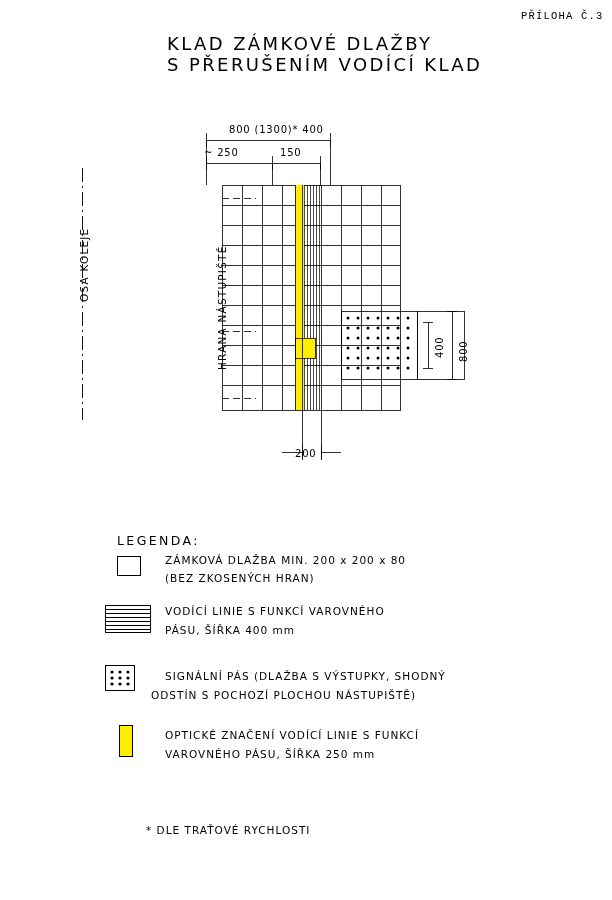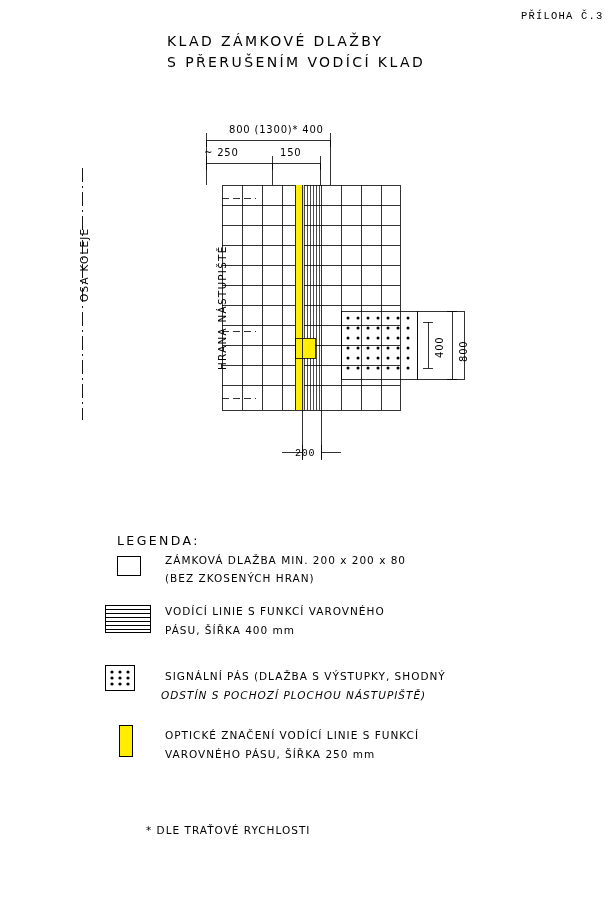--- a/index.html
+++ b/index.html
@@ -6,21 +6,21 @@
   body{
     width:612px;height:900px;
     background:#ffffff;
     font-family:"DejaVu Sans","Liberation Sans",sans-serif;
     color:#000;
     position:relative;
     overflow:hidden;
   }
   .abs{position:absolute;}
   .lbl{font-size:10.5px;letter-spacing:1.2px;white-space:nowrap;}
-  .ttl{font-size:14px;letter-spacing:2.4px;white-space:nowrap;}
+  .ttl{font-size:18px;letter-spacing:2.4px;white-space:nowrap;}
   .dim{font-size:10px;letter-spacing:0.8px;white-space:nowrap;}
   .leg{font-size:10.5px;letter-spacing:1.0px;white-space:nowrap;}
   .vert{transform:rotate(-90deg);transform-origin:0 0;}
   svg{display:block;}
 </style>
 </head>
 <body>
 
 <div class="abs lbl" style="left:521px;top:10px;font-family:Liberation Mono, monospace;">PŘÍLOHA Č.3</div>
 
@@ -173,21 +173,21 @@
           <circle cx="398" cy="368" r="1.5"></circle>
           <circle cx="408" cy="368" r="1.5"></circle>
     </g>
   </g>
 </svg>
 </div>
 
 <div class="abs dim" style="left:229px;top:124px;">800 (1300)* 400</div>
 <div class="abs dim" style="left:204px;top:147px;">~ 250</div>
 <div class="abs dim" style="left:280px;top:147px;">150</div>
-<div class="abs dim" style="left:295px;top:448px;font-family:Liberation Mono, monospace;">200</div>
+<div class="abs dim" style="left:295px;top:448px;">200</div>
 
 <div class="abs dim vert" style="left:434px;top:358px;">400</div>
 <div class="abs dim vert" style="left:458px;top:362px;">800</div>
 
 <div class="abs lbl vert" style="left:78px;top:302px;">OSA KOLEJE</div>
 <div class="abs lbl vert" style="left:216px;top:370px;">HRANA NÁSTUPIŠTĚ</div>
 
 <div class="abs ttl" style="left:117px;top:509px;font-size:12.5px;margin-top:24px;">LEGENDA:</div>
 
 <div class="abs" style="left:117px;top:556px;">
@@ -224,21 +224,21 @@
       <circle cx="7" cy="13" r="1.6"></circle>
         <circle cx="15" cy="13" r="1.6"></circle>
         <circle cx="23" cy="13" r="1.6"></circle>
       <circle cx="7" cy="19" r="1.6"></circle>
         <circle cx="15" cy="19" r="1.6"></circle>
         <circle cx="23" cy="19" r="1.6"></circle>
     </g>
   </svg>
 </div>
 <div class="abs leg" style="left:165px;top:670px;">SIGNÁLNÍ PÁS (DLAŽBA S VÝSTUPKY, SHODNÝ</div>
-<div class="abs leg" style="left:161px;top:689px;font-style:italic;">ODSTÍN S POCHOZÍ PLOCHOU NÁSTUPIŠTĚ)</div>
+<div class="abs leg" style="left:151px;top:689px;">ODSTÍN S POCHOZÍ PLOCHOU NÁSTUPIŠTĚ)</div>
 
 <div class="abs" style="left:119px;top:725px;">
   <svg width="14" height="32">
       <rect x="0.5" y="0.5" width="13" height="31" fill="#ffee00" stroke="#000" stroke-width="1"></rect>
     </svg>
 </div>
 <div class="abs leg" style="left:165px;top:729px;">OPTICKÉ ZNAČENÍ VODÍCÍ LINIE S FUNKCÍ</div>
 <div class="abs leg" style="left:165px;top:748px;">VAROVNÉHO PÁSU, ŠÍŘKA 250 mm</div>
 
 <div class="abs leg" style="left:146px;top:784px;margin-top:40px;">* DLE TRAŤOVÉ RYCHLOSTI</div>

